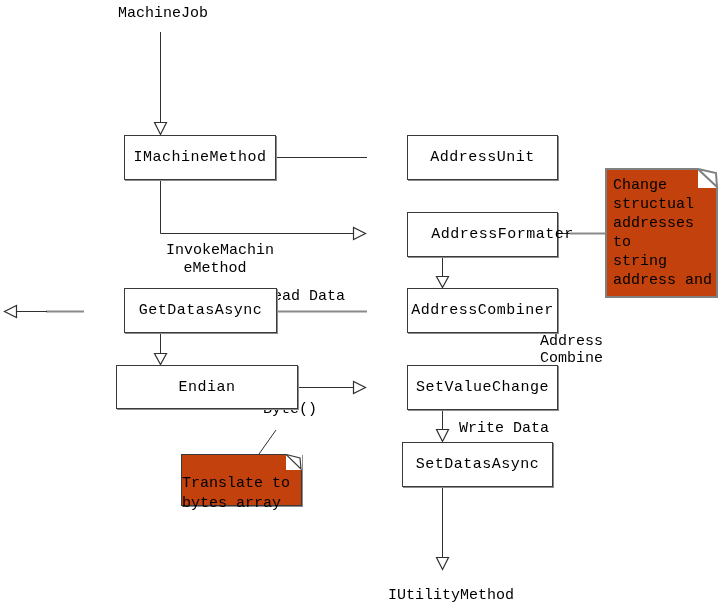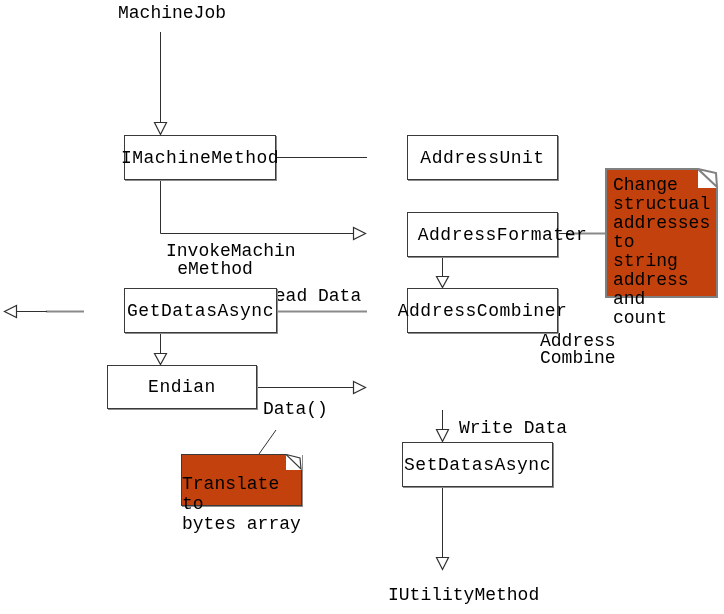--- a/index.html
+++ b/index.html
@@ -2,21 +2,21 @@
 <html><head>
 <meta charset="utf-8">
 <style>
   html, body { margin: 0; padding: 0; background: #ffffff; }
   .canvas {
     position: relative;
     width: 724px;
     height: 614px;
     background: #ffffff;
     font-family: "Liberation Mono", "DejaVu Sans Mono", monospace;
-    font-size: 18px;
+    font-size: 15px;
     color: #000000;
     overflow: hidden;
   }
   .edges {
     position: absolute;
     left: 0; top: 0;
     width: 724px; height: 614px;
   }
   .box {
     position: absolute;
@@ -59,21 +59,21 @@
     white-space: nowrap;
     line-height: 17px;
   }
   .lbl-center { text-align: center; }
   
   .b-imachinemethod { left: 84px;  top: 135px; width: 152px; height: 45px; }
   .b-addressunit    { left: 367px; top: 135px; width: 151px; height: 45px; }
   .b-addressformater{ left: 367px; top: 212px; width: 151px; height: 45px; padding-left: 40px; }
   .b-getdatasasync  { left: 84px;  top: 288px; width: 153px; height: 45px; }
   .b-addresscombiner{ left: 367px; top: 288px; width: 151px; height: 45px; }
-  .b-endian         { left: 67px;  top: 365px; width: 150px; height: 44px; }
+  .b-endian         { left: 76px;  top: 365px; width: 182px; height: 44px; }
   .b-setvaluechange { left: 367px; top: 365px; width: 151px; height: 45px; }
   .b-setdatasasync  { left: 362px; top: 442px; width: 151px; height: 45px; }
   
   .t-machinejob   { left: 118px; top: 5px;   width: 84px; }
   .t-invoke       { left: 166px; top: 242px; width: 98px; line-height: 18px; }
   .t-readdata     { left: 264px; top: 288px; }
   .t-addresscombine { left: 540px; top: 297px; margin-top: 36px; }
   .t-byte         { left: 263px; top: 401px; }
   .t-writedata    { left: 459px; top: 420px; }
   .t-iutilitymethod { left: 388px; top: 587px; width: 112px; }
@@ -125,21 +125,21 @@
   <div class="lbl lbl-center t-machinejob">MachineJob</div>
   <div class="lbl lbl-center t-invoke">
     <div>InvokeMachin</div>
     <div>eMethod</div>
   </div>
   <div class="lbl t-readdata">Read Data</div>
   <div class="lbl t-addresscombine">
     <div>Address</div>
     <div>Combine</div>
   </div>
-  <div class="lbl t-byte">Data()</div>
+  <div class="lbl t-byte">Byte()</div>
   <div class="lbl t-writedata">Write Data</div>
   <div class="lbl lbl-center t-iutilitymethod">IUtilityMethod</div>
 
   <div class="box b-imachinemethod">
     <span>IMachineMethod</span>
   </div>
   <div class="box b-addressunit">
     <span>AddressUnit</span>
   </div>
   <div class="box b-addressformater">
@@ -147,35 +147,37 @@
   </div>
   <div class="box b-getdatasasync">
     <span>GetDatasAsync</span>
   </div>
   <div class="box b-addresscombiner">
     <span>AddressCombiner</span>
   </div>
   <div class="box b-endian">
     <span>Endian</span>
   </div>
+  <div class="box b-setvaluechange">
+    <span>SetValueChange</span>
+  </div>
   <div class="box b-setdatasasync">
     <span>SetDatasAsync</span>
   </div>
 
   <div class="note note-change">
     <svg class="fold" width="20" height="20" style="top:-2px; right:-2px;">
       <rect x="0" y="0" width="20" height="20" fill="#ffffff"></rect>
       <polygon points="0,1 18,5 19,19" fill="#ffffff" stroke="#808080" stroke-width="2"></polygon>
     </svg>
     <div>Change</div>
     <div>structual</div>
     <div>addresses to</div>
     <div>string</div>
     <div>address and</div>
-    <div>count</div>
   </div>
 
   <div class="note note-translate">
     <svg class="fold" width="16" height="16" style="top:-1px; right:-1px;">
       <rect x="0" y="0" width="16" height="16" fill="#ffffff"></rect>
       <polygon points="0,0.5 14,4 15,15" fill="#ffffff" stroke="#3a3a3a" stroke-width="1.2"></polygon>
     </svg>
     <div>Translate to</div>
     <div>bytes array</div>
   </div>

